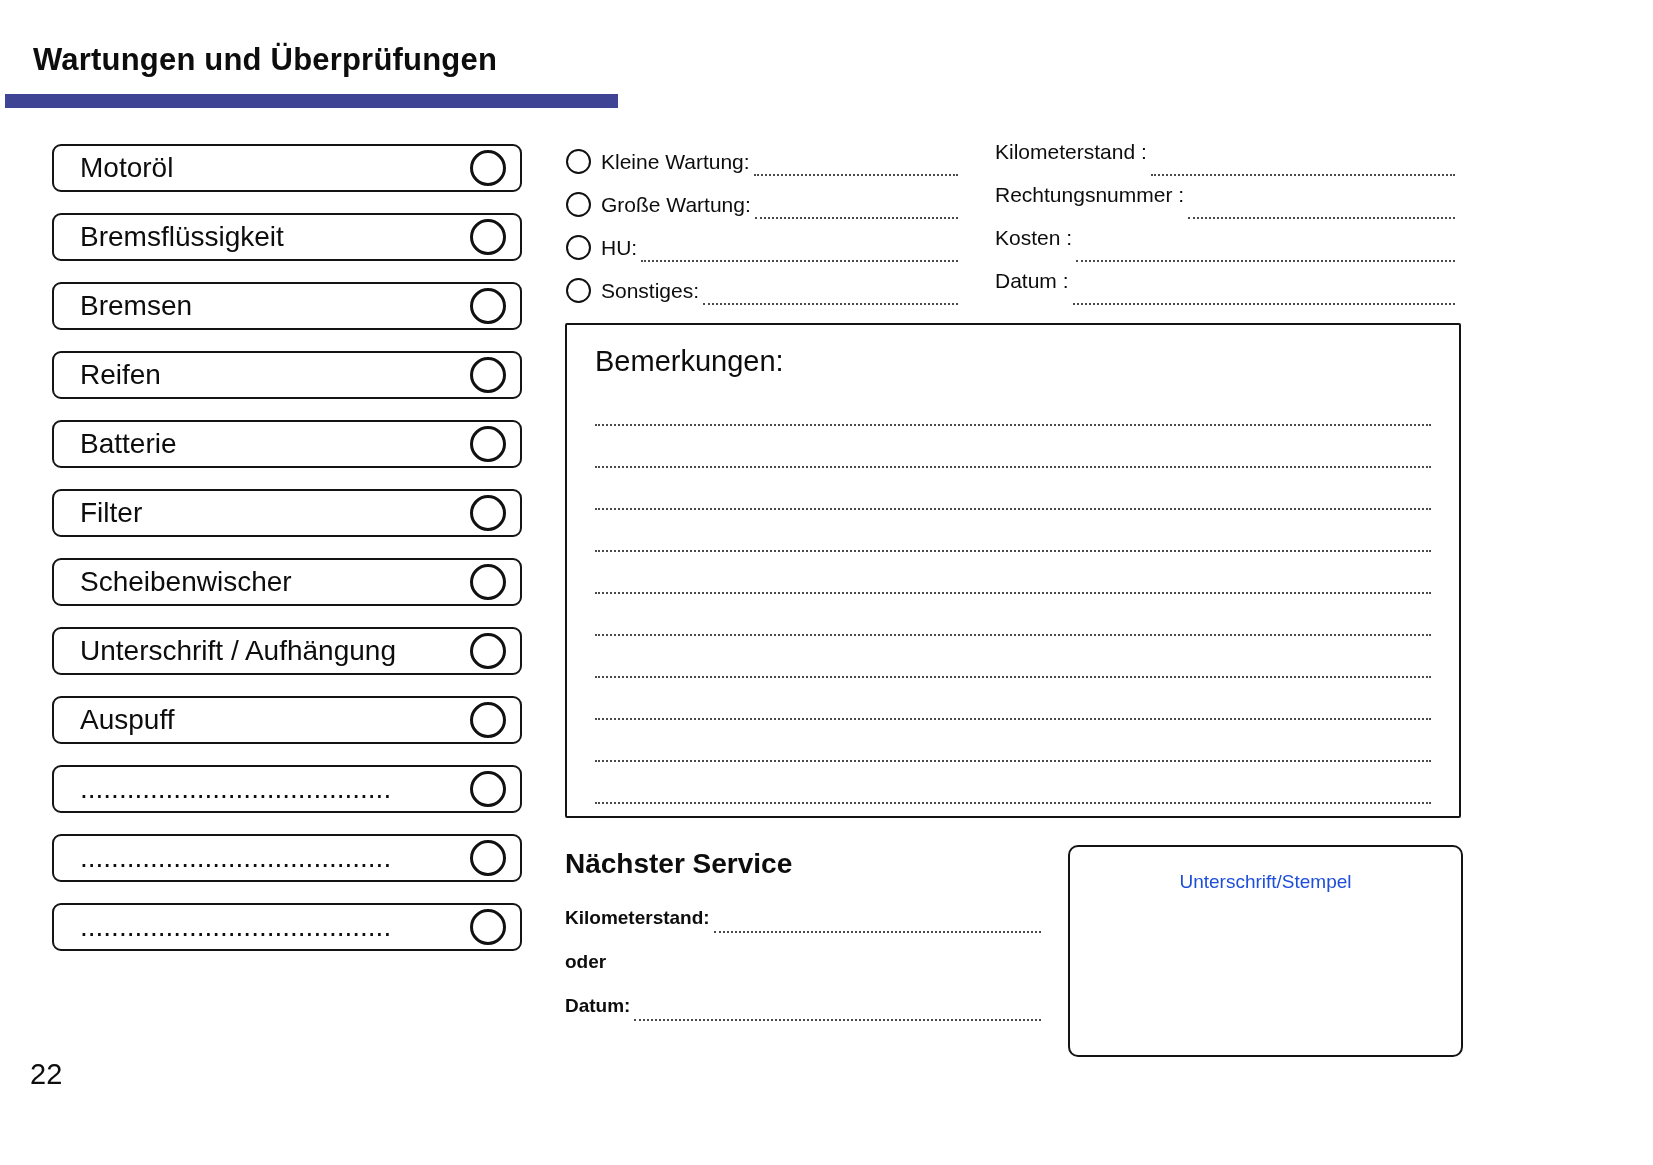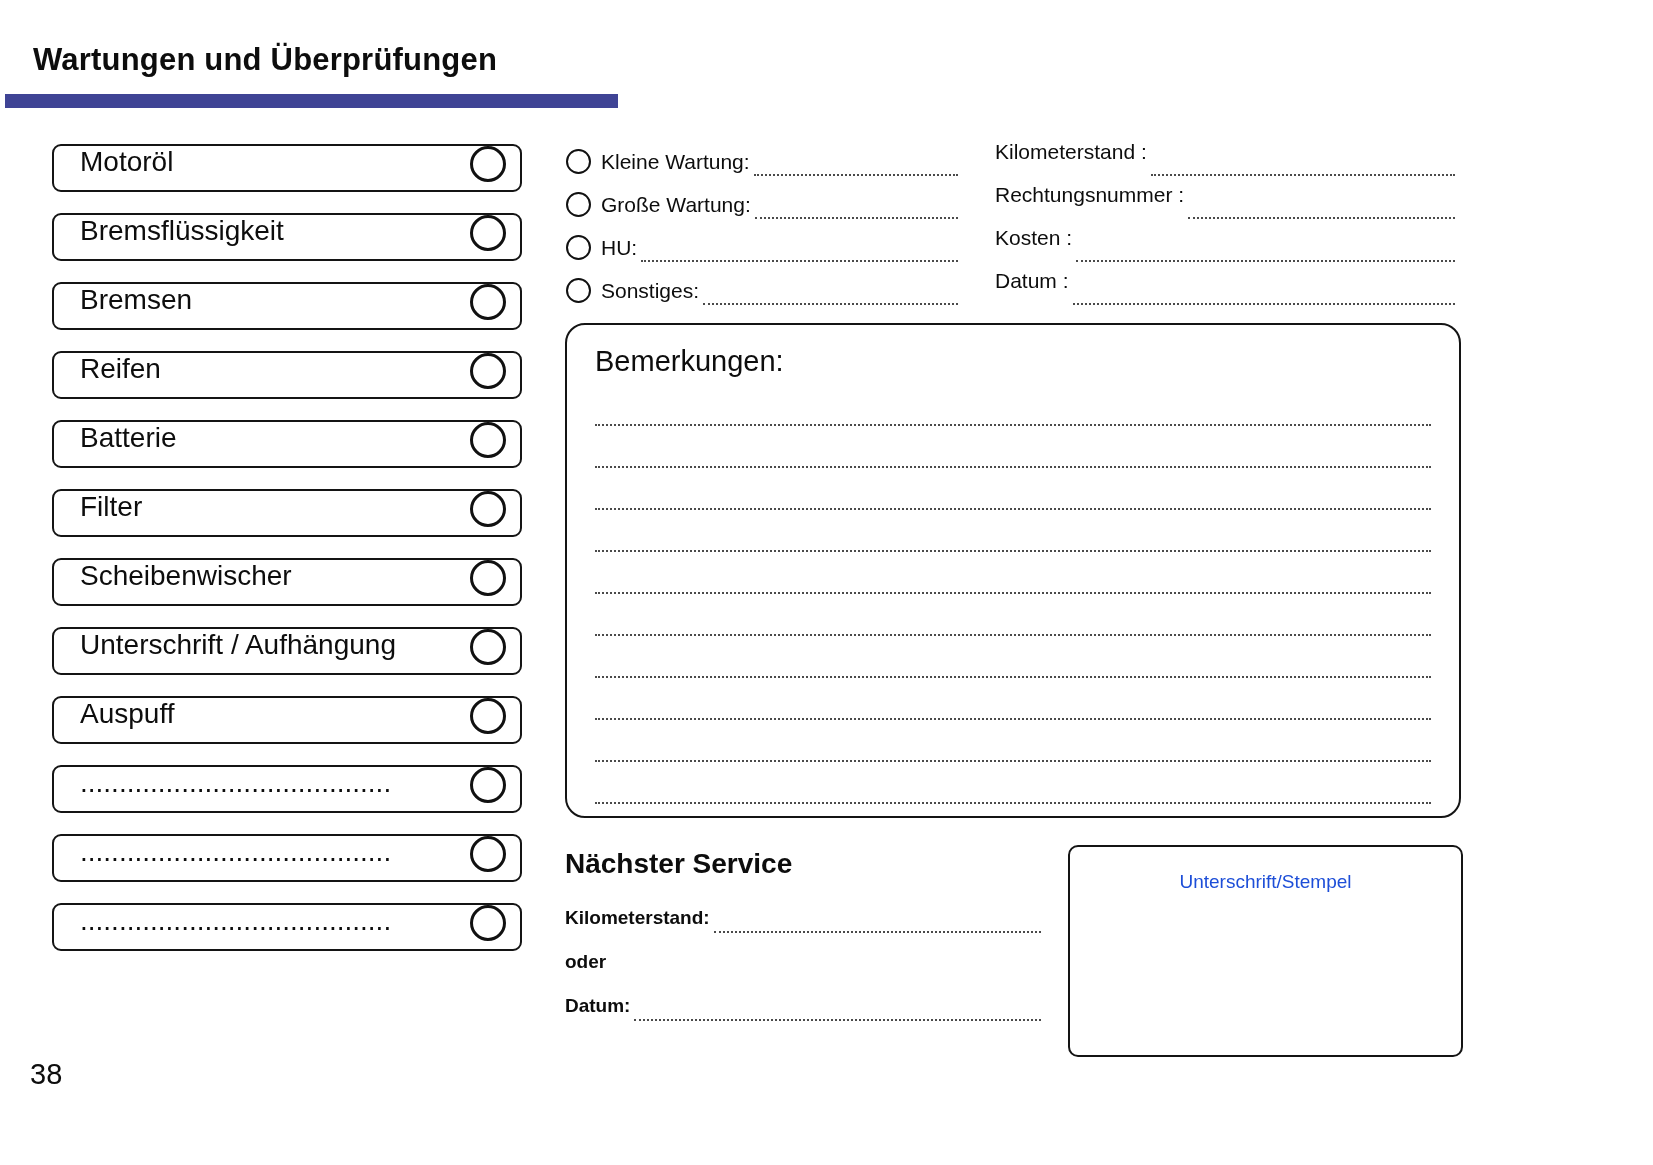--- a/index.html
+++ b/index.html
@@ -30,21 +30,21 @@
   }
 
   
   .checklist {
     position: absolute;
     left: 52px; top: 144px;
     width: 470px;
   }
   .check-item {
     display: flex;
-    align-items: flex-start;
+    align-items: center;
     height: 48px;
     margin-bottom: 21px;
     border: 2px solid #141414;
     border-radius: 9px;
     padding: 0 14px 0 26px;
     background: #fff;
   }
   .check-label {
     font-size: 28px;
     color: #0d0d0d;
@@ -102,21 +102,21 @@
     align-items: flex-start;
     height: 43px;
   }
 
   
   .remarks-box {
     position: absolute;
     left: 565px; top: 323px;
     width: 896px; height: 495px;
     border: 2.5px solid #141414;
-    border-radius: 20px;
+    border-radius: 2px;
     background: #fff;
     padding: 20px 28px 0 28px;
   }
   .remarks-title {
     font-size: 29px;
     color: #0d0d0d;
   }
   .remarks-lines { margin-top: 6px; }
   .remark-line {
     height: 42px;
@@ -300,15 +300,15 @@
     <div class="ns-row">
       <span class="ns-label">Datum:</span>
       <span class="leader"></span>
     </div>
   </div>
 
   <div class="signature-box">
     <span class="signature-label">Unterschrift/Stempel</span>
   </div>
 
-  <div class="page-number">38</div>
+  <div class="page-number">22</div>
 
 </div>
 
 </body></html>

